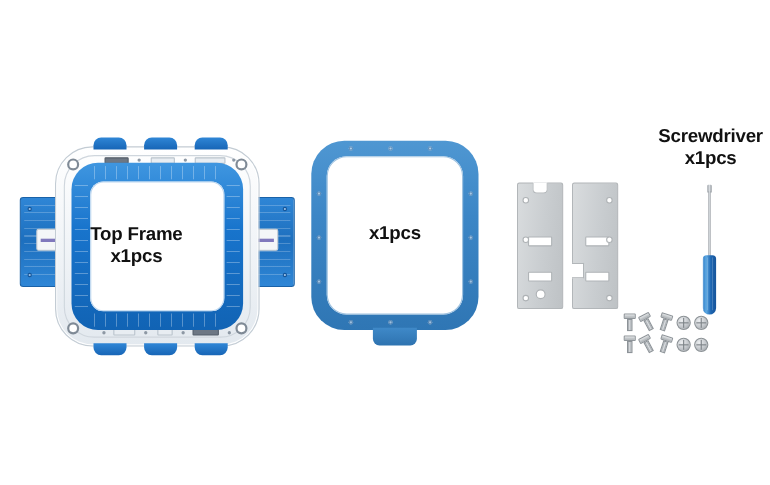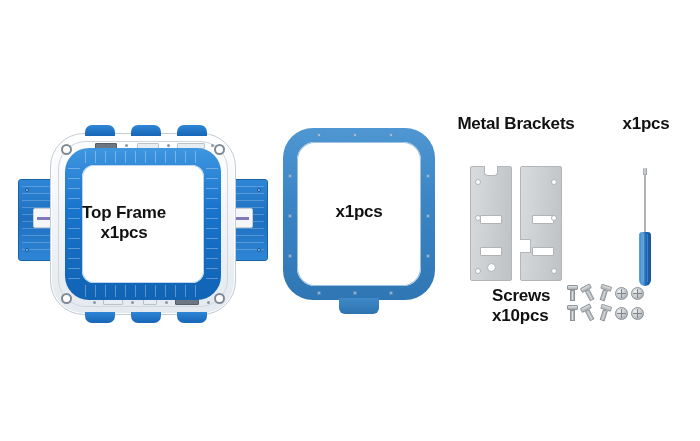--- a/index.html
+++ b/index.html
@@ -312,21 +312,20 @@
 
       <div class="bf-tab"></div>
     </div>
 
     <div class="part-label" style="left:0;top:74px;width:152px;font-size:17px;">
       <span class="l2">x1pcs</span>
     </div>
   </div>
 
   <div class="part-label" style="left:446px;top:114px;width:140px;font-size:17px;">
-    <span class="l1">Metal Brackets</span>
   </div>
 
   <div class="brackets">
     <div class="bracket l">
       <div class="bk-notch"></div>
       <div class="bk-hole" style="left:4px;top:12px;"></div>
       <div class="bk-slot" style="left:9px;top:48px;width:22px;height:9px;"></div>
       <div class="bk-slot" style="left:9px;top:80px;width:22px;height:9px;"></div>
       <div class="bk-hole" style="left:4px;top:48px;"></div>
       <div class="bk-hole" style="left:16px;top:96px;width:9px;height:9px;"></div>
@@ -336,33 +335,30 @@
       <div class="bk-hole" style="right:4px;top:12px;"></div>
       <div class="bk-slot" style="left:11px;top:48px;width:22px;height:9px;"></div>
       <div class="bk-slot" style="left:11px;top:80px;width:22px;height:9px;"></div>
       <div class="bk-hole" style="right:4px;top:48px;"></div>
       <div class="bk-step"></div>
       <div class="bk-hole" style="right:4px;top:101px;"></div>
     </div>
   </div>
 
   <div class="part-label" style="left:592px;top:114px;width:108px;font-size:17px;">
+    <span class="l1">Screwdriver</span>
     <span class="l2">x1pcs</span>
   </div>
 
   <div class="screwdriver">
     <div class="sd-tip"></div>
     <div class="sd-shaft"></div>
     <div class="sd-handle"></div>
   </div>
 
-  <div class="part-label" style="left:492px;top:286px;width:70px;font-size:17px;text-align:left;">
-    <span class="l1">Screws</span>
-    <span class="l2">x10pcs</span>
-  </div>
 
   <div class="screws">
     <div class="screw-row r1">
       <div class="screw" style="left:0;">
         <div class="s-head"></div>
           <div class="s-shank"></div>
       </div>
       <div class="screw s-tilt" style="left:16px;">
         <div class="s-head"></div>
           <div class="s-shank"></div>

